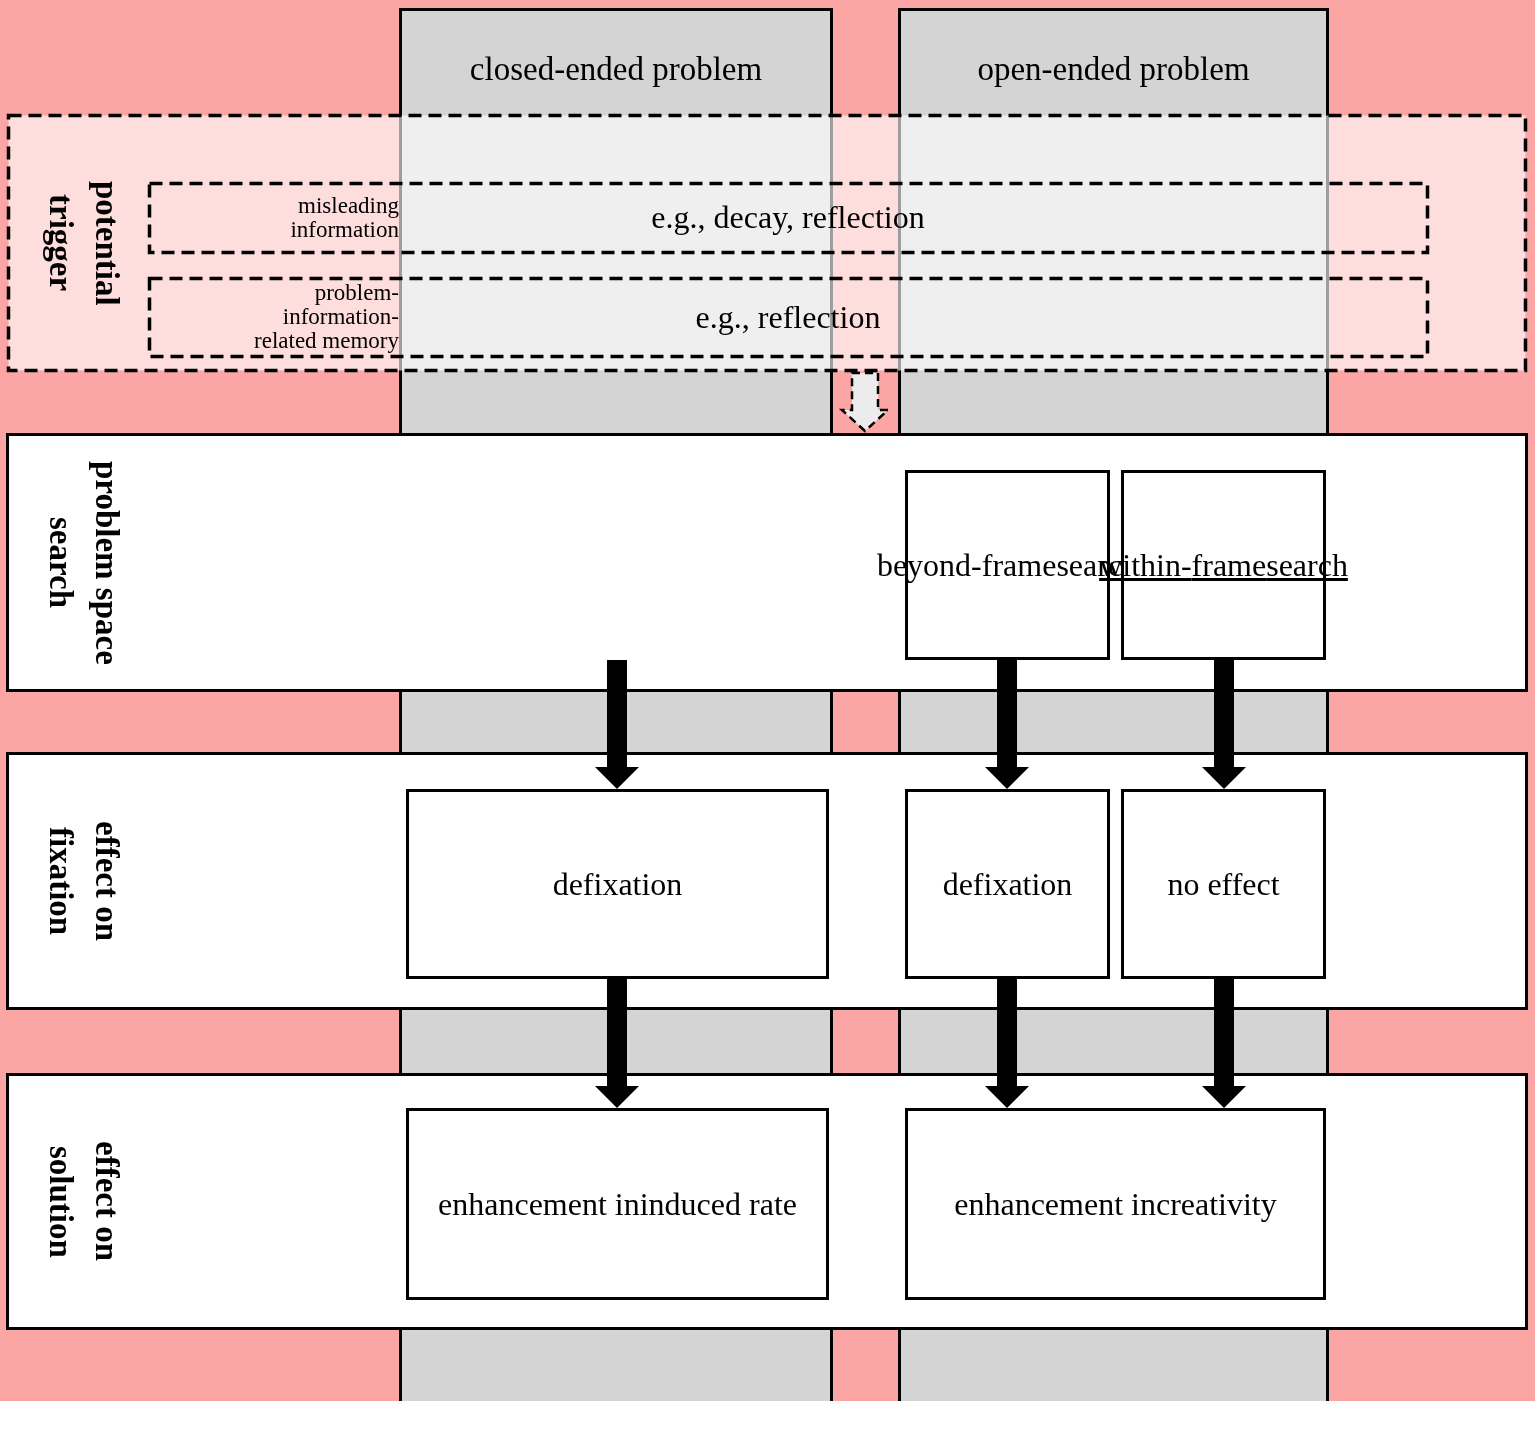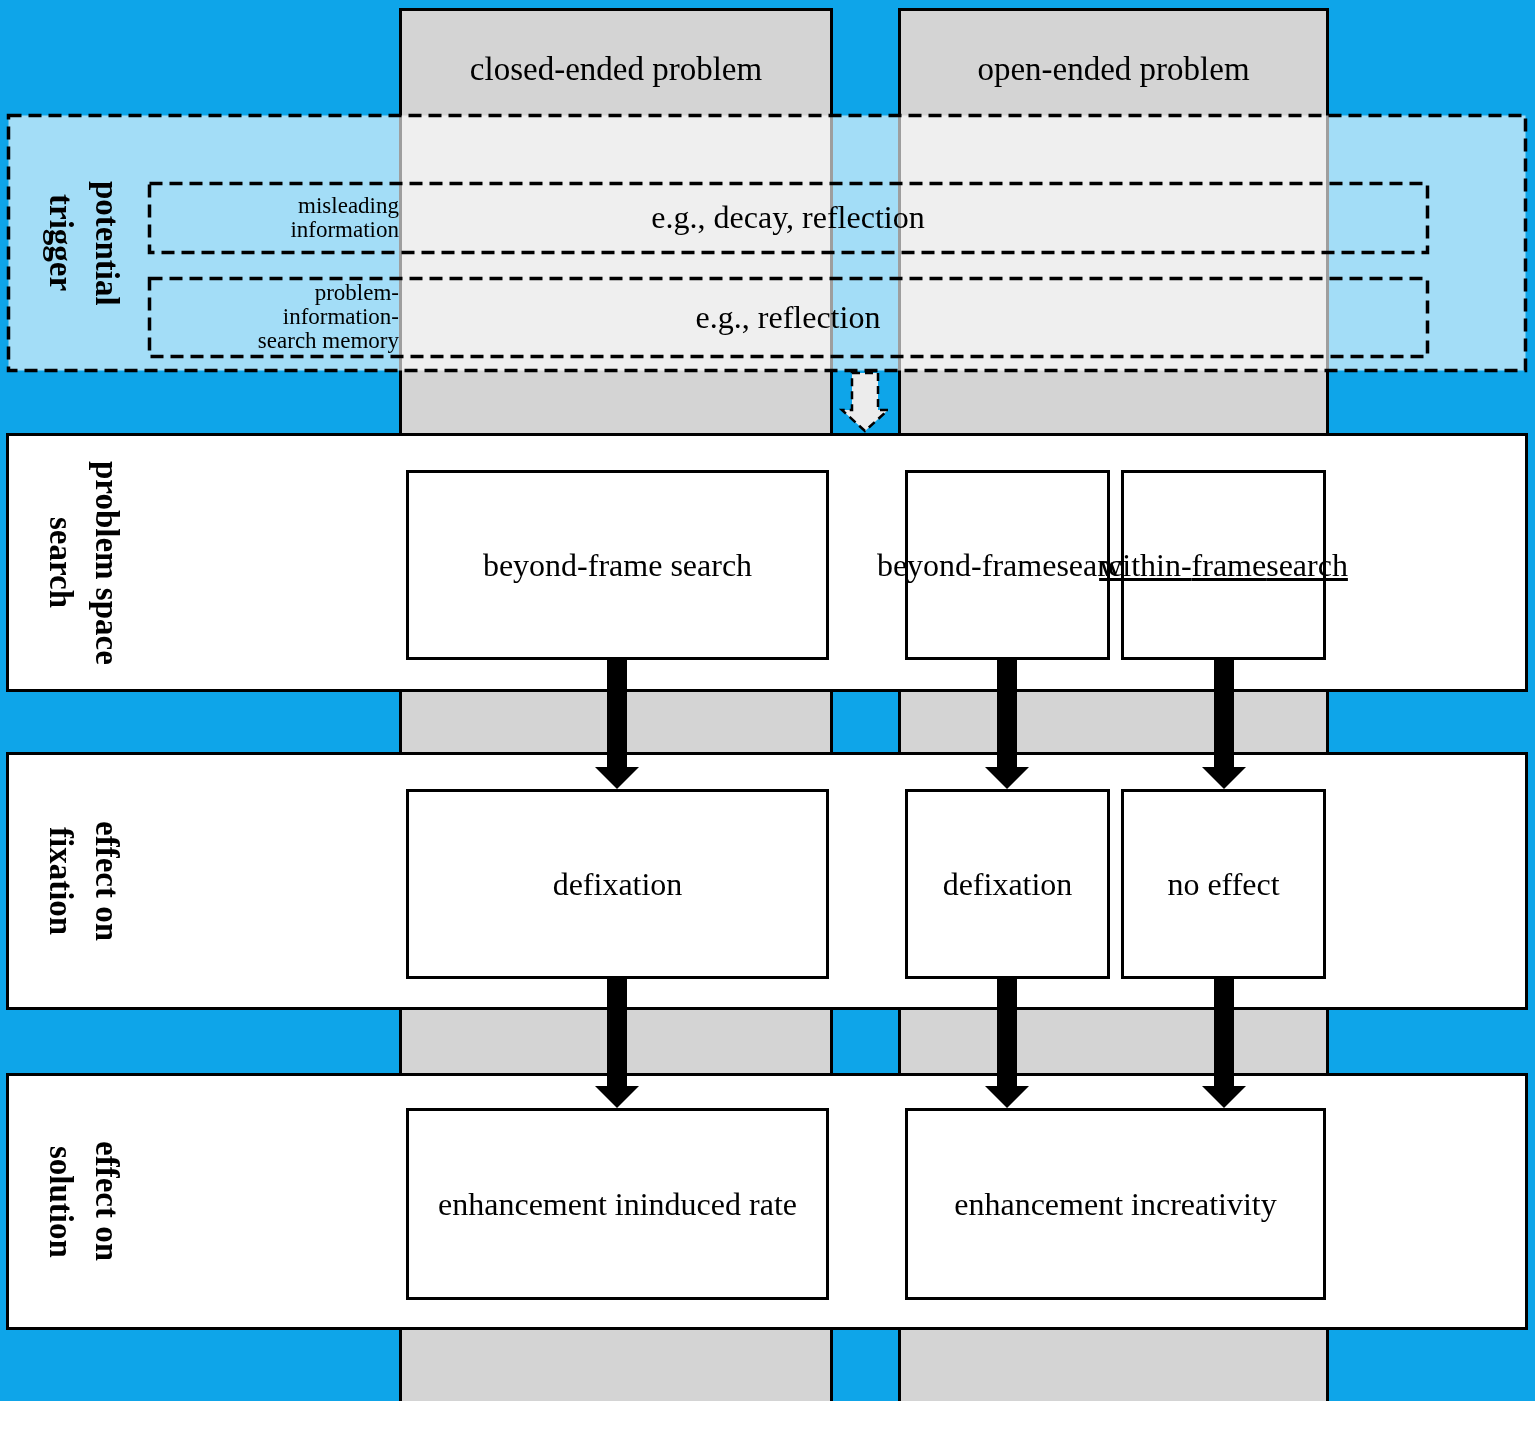--- a/index.html
+++ b/index.html
@@ -1,18 +1,18 @@
 <!DOCTYPE html>
 <html style="--gray: #d4d4d4; --overlay: rgba(255,255,255,0.62); --dashfill: #ececec;"><head>
 <meta charset="utf-8">
 <style>
   html,body{margin:0;padding:0;background:#fff;}
   *{box-sizing:border-box;}
   #figure{
-    position:relative;width:1535px;height:1401px;background:#0ea5e9;overflow:hidden;
+    position:relative;width:1535px;height:1401px;background:#fca5a5;overflow:hidden;
     font-family:"Liberation Serif","DejaVu Serif",serif;color:#000;padding-left:40px;
   }
   
   .column{position:absolute;top:8px;height:1416px;background:var(--gray,#d4d4d4);border:3px solid #000;}
   #col-closed{left:399px;width:434px;}
   #col-open{left:898px;width:431px;}
   .column-header{position:absolute;top:40px;left:0;width:100%;text-align:center;font-size:33px;}
   
   .layer{position:absolute;left:0;top:0;width:1535px;height:1432px;pointer-events:none;}
   .dashed-rect{stroke:#000;stroke-width:3.5;stroke-dasharray:13 7;}
@@ -80,21 +80,21 @@
     </div>
   </div>
   <div class="trigger-row-label" id="trigger-row1-label">
     <div>misleading</div>
     <div>information</div>
   </div>
   <div class="trigger-row-value" id="trigger-row1-value">e.g., decay, reflection</div>
   <div class="trigger-row-label" id="trigger-row2-label">
     <div>problem-</div>
     <div>information-</div>
-    <div>search memory</div>
+    <div>related memory</div>
   </div>
   <div class="trigger-row-value" id="trigger-row2-value">e.g., reflection</div>
 
   <div class="band" id="band1"></div>
   <div class="band" id="band2"></div>
   <div class="band" id="band3"></div>
 
   <div class="vlabel-wrap" id="band1-label-wrap">
     <div class="vlabel">
       <div>problem space</div>
@@ -107,21 +107,20 @@
       <div>fixation</div>
     </div>
   </div>
   <div class="vlabel-wrap" id="band3-label-wrap">
     <div class="vlabel">
       <div>effect on</div>
       <div>solution</div>
     </div>
   </div>
 
-  <div class="node" id="box-a1">beyond-frame search</div>
   <div class="node" id="box-b1">
     <div>beyond-</div>
     <div>frame</div>
     <div>search</div>
   </div>
   <div class="node" id="box-c1">
     <div>within-</div>
     <div>frame</div>
     <div>search</div>
   </div>

